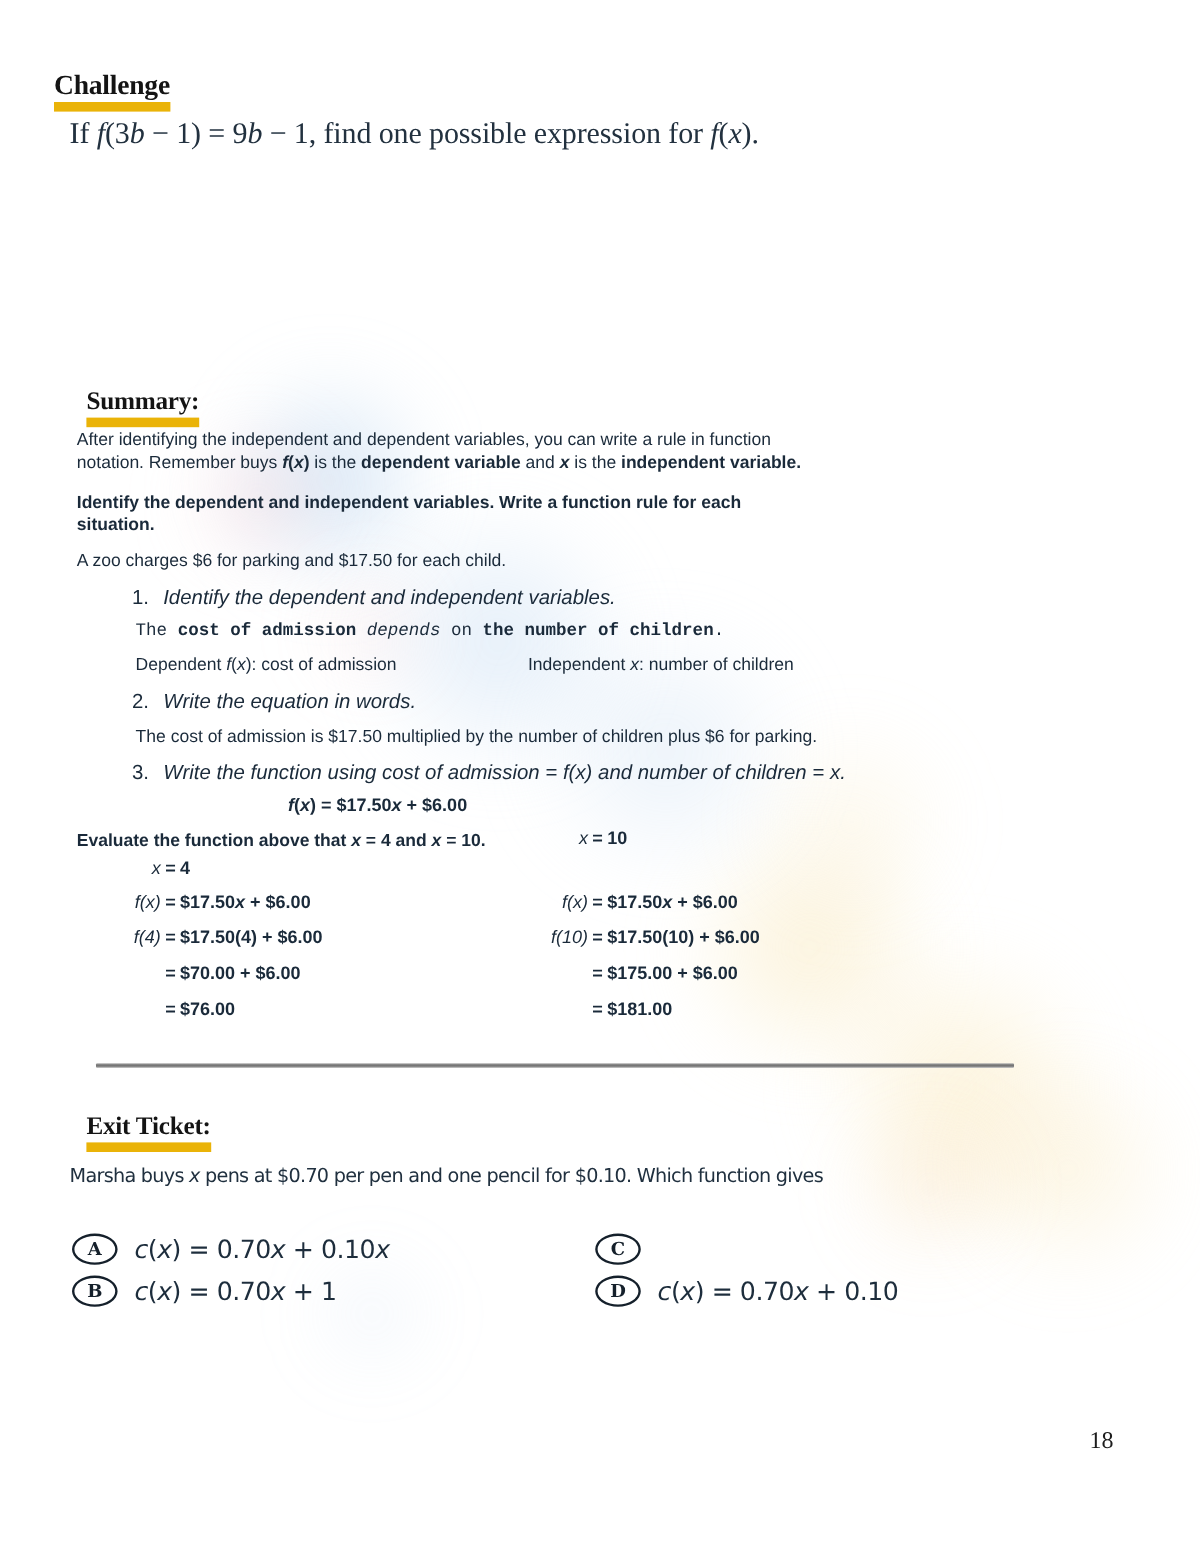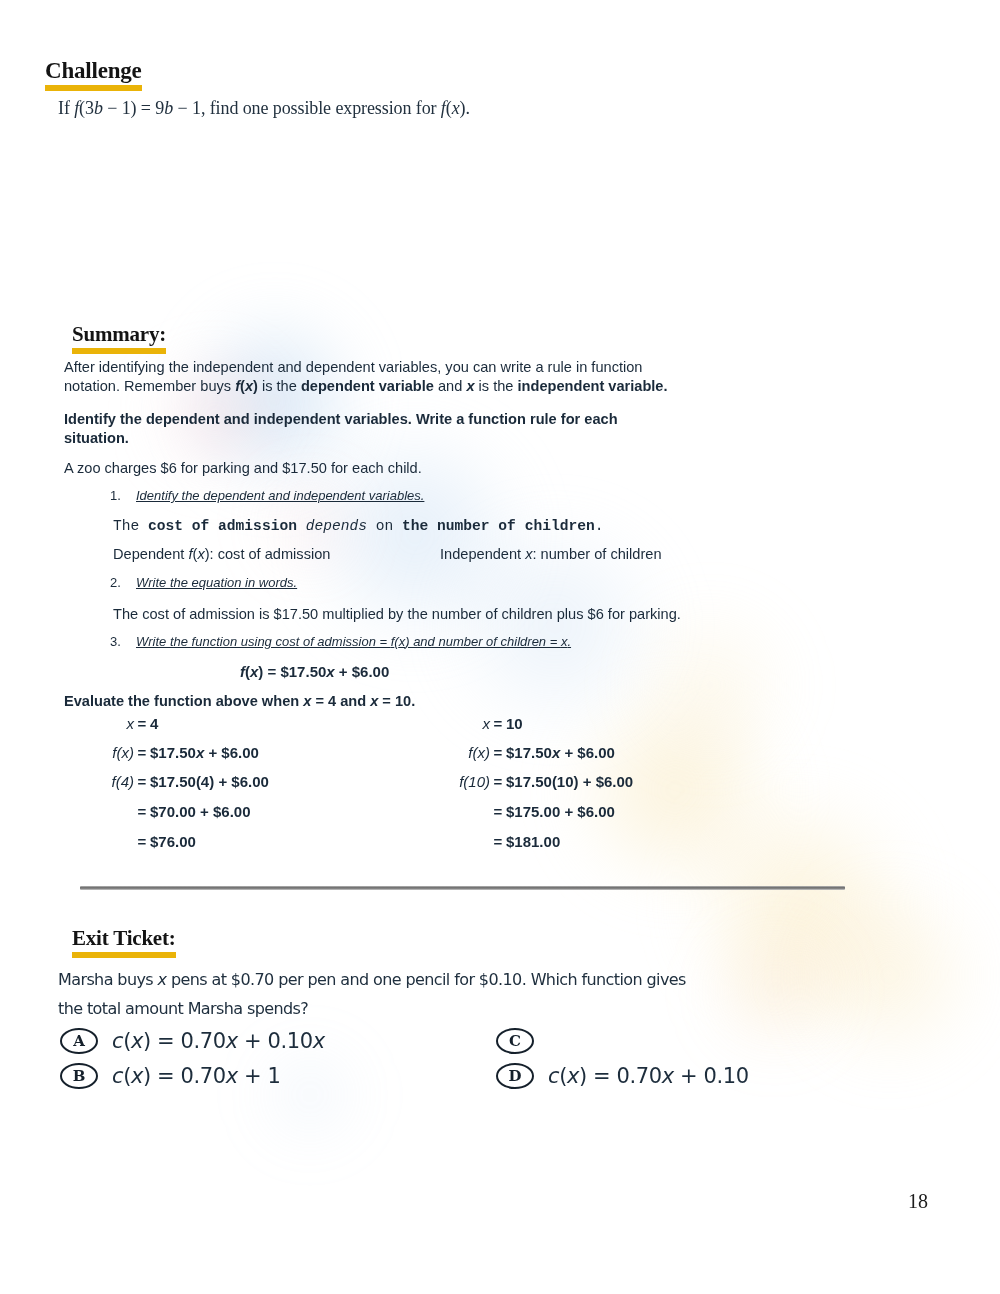--- a/index.html
+++ b/index.html
@@ -59,51 +59,50 @@
 
   
   .sec-head {
     font-family: "Liberation Serif", "DejaVu Serif", serif;
     font-weight: bold;
     color: #141414;
     letter-spacing: -0.2px;
     white-space: nowrap;
   }
   .sec-head .u {
-    border-bottom: 6px solid #eab308;
+    border-bottom: 8px solid #eab308;
     padding-bottom: 2px;
   }
 
   
   .challenge-line {
     font-family: "Liberation Serif", "DejaVu Serif", serif;
-    font-size: 18px;
+    font-size: 25px;
     color: #22313f;
     white-space: nowrap;
     letter-spacing: -0.1px;
   }
   .challenge-line i { font-style: italic; }
 
   
   .body-txt {
     font-family: "Liberation Sans", sans-serif;
     font-size: 14.6px;
     line-height: 19px;
     color: #1a2a3a;
   }
   .body-txt b { font-weight: bold; }
   .body-txt i { font-style: italic; }
   .nowrap { white-space: nowrap; }
 
   .step-row {
     font-family: "Liberation Sans", sans-serif;
-    font-size: 13px;
+    font-size: 17px;
     color: #1a2a3a;
     white-space: nowrap;
-    text-decoration: underline;
   }
   .step-num { display: inline-block; width: 26px; }
   .step-txt { font-style: italic; }
 
   .math-sans {
     font-family: "Liberation Sans", sans-serif;
     font-size: 14.6px;
     color: #1a2a3a;
     white-space: nowrap;
   }
@@ -258,40 +257,40 @@
 
   <div class="abs step-row" style="left:110px; top:634px;">
     <span class="step-num">3.</span><span class="step-txt">Write the function using cost of admission = <i>f</i>(<i>x</i>) and number of children = <i>x</i>.</span>
   </div>
 
   <div class="abs math-sans" style="left:240px; top:663px; font-weight:bold; font-size:15px;">
     <i>f</i>(<i>x</i>) = $17.50<i>x</i> + $6.00
   </div>
 
   <div class="abs body-txt nowrap" style="left:64px; top:692px; font-weight:bold;">
-    <span>Evaluate the function above when </span><i>x</i><span> = 4 and </span><i>x</i><span> = 10.</span>
+    <span>Evaluate the function above that </span><i>x</i><span> = 4 and </span><i>x</i><span> = 10.</span>
   </div>
 
   <div class="work" style="left:62px; top:715px;">
     <span class="lhs" style="width:72px;"><i>x</i></span><span class="eq">=</span><span class="rhs">4</span>
   </div>
   <div class="work" style="left:62px; top:744px;">
     <span class="lhs" style="width:72px;"><i>f</i>(<i>x</i>)</span><span class="eq">=</span><span class="rhs">$17.50<i>x</i> + $6.00</span>
   </div>
   <div class="work" style="left:62px; top:773px;">
     <span class="lhs" style="width:72px;"><i>f</i>(4)</span><span class="eq">=</span><span class="rhs">$17.50(4) + $6.00</span>
   </div>
   <div class="work" style="left:62px; top:803px;">
     <span class="lhs" style="width:72px;"></span><span class="eq">=</span><span class="rhs">$70.00 + $6.00</span>
   </div>
   <div class="work" style="left:62px; top:833px;">
     <span class="lhs" style="width:72px;"></span><span class="eq">=</span><span class="rhs">$76.00</span>
   </div>
 
-  <div class="work" style="left:408px; top:715px;">
+  <div class="work" style="left:408px; top:690px;">
     <span class="lhs" style="width:82px;"><i>x</i></span><span class="eq">=</span><span class="rhs">10</span>
   </div>
   <div class="work" style="left:408px; top:744px;">
     <span class="lhs" style="width:82px;"><i>f</i>(<i>x</i>)</span><span class="eq">=</span><span class="rhs">$17.50<i>x</i> + $6.00</span>
   </div>
   <div class="work" style="left:408px; top:773px;">
     <span class="lhs" style="width:82px;"><i>f</i>(10)</span><span class="eq">=</span><span class="rhs">$17.50(10) + $6.00</span>
   </div>
   <div class="work" style="left:408px; top:803px;">
     <span class="lhs" style="width:82px;"></span><span class="eq">=</span><span class="rhs">$175.00 + $6.00</span>
@@ -301,21 +300,20 @@
   </div>
 
   <div id="divider"></div>
 
   <div class="abs sec-head" style="left:72px; top:926px; font-size:21px;">
     <span class="u">Exit Ticket:</span>
   </div>
 
   <div class="abs exit-q" style="left:58px; top:965px; width:880px;">
     <div><span>Marsha buys </span><i>x</i><span> pens at $0.70 per pen and one pencil for $0.10. Which function gives</span></div>
-    <div>the total amount Marsha spends?</div>
   </div>
 
   <div class="opt" style="left:60px; top:1028px;">
     <span class="opt-bubble">A</span>
     <span class="opt-eq"><i>c</i>(<i>x</i>) = 0.70<i>x</i> + 0.10<i>x</i></span>
   </div>
 
   <div class="opt" style="left:60px; top:1063px;">
     <span class="opt-bubble">B</span>
     <span class="opt-eq"><i>c</i>(<i>x</i>) = 0.70<i>x</i> + 1</span>

